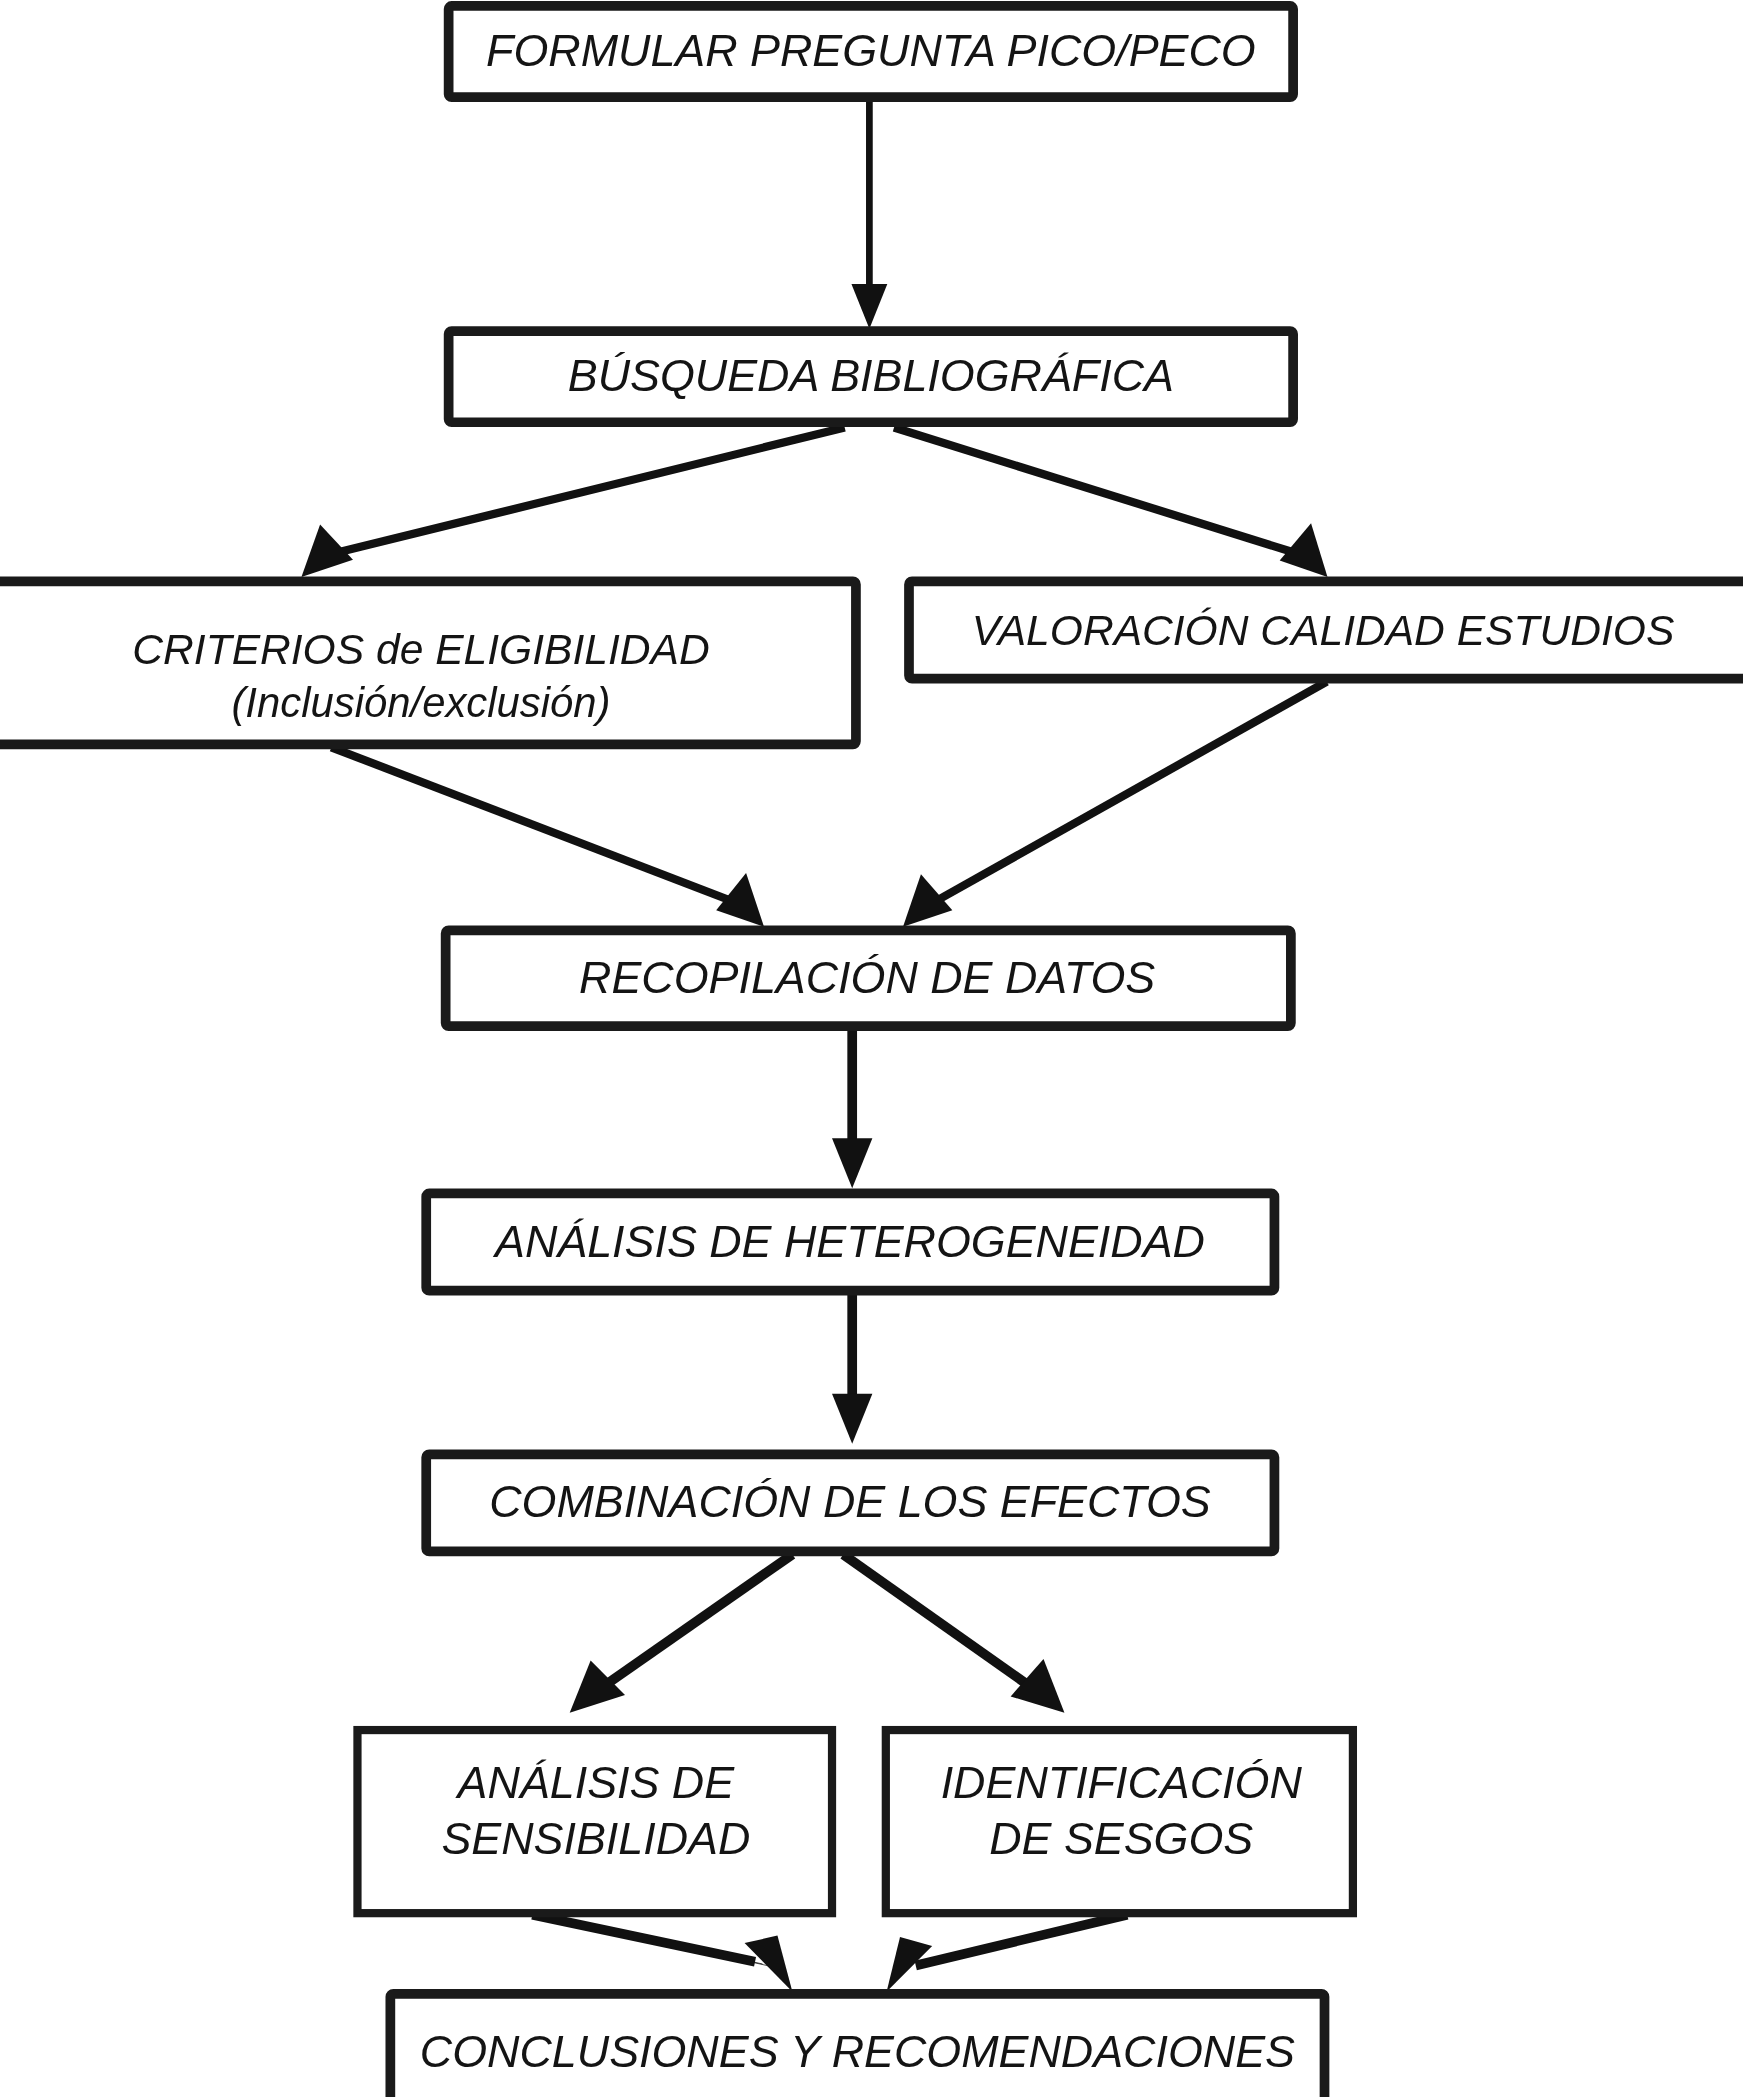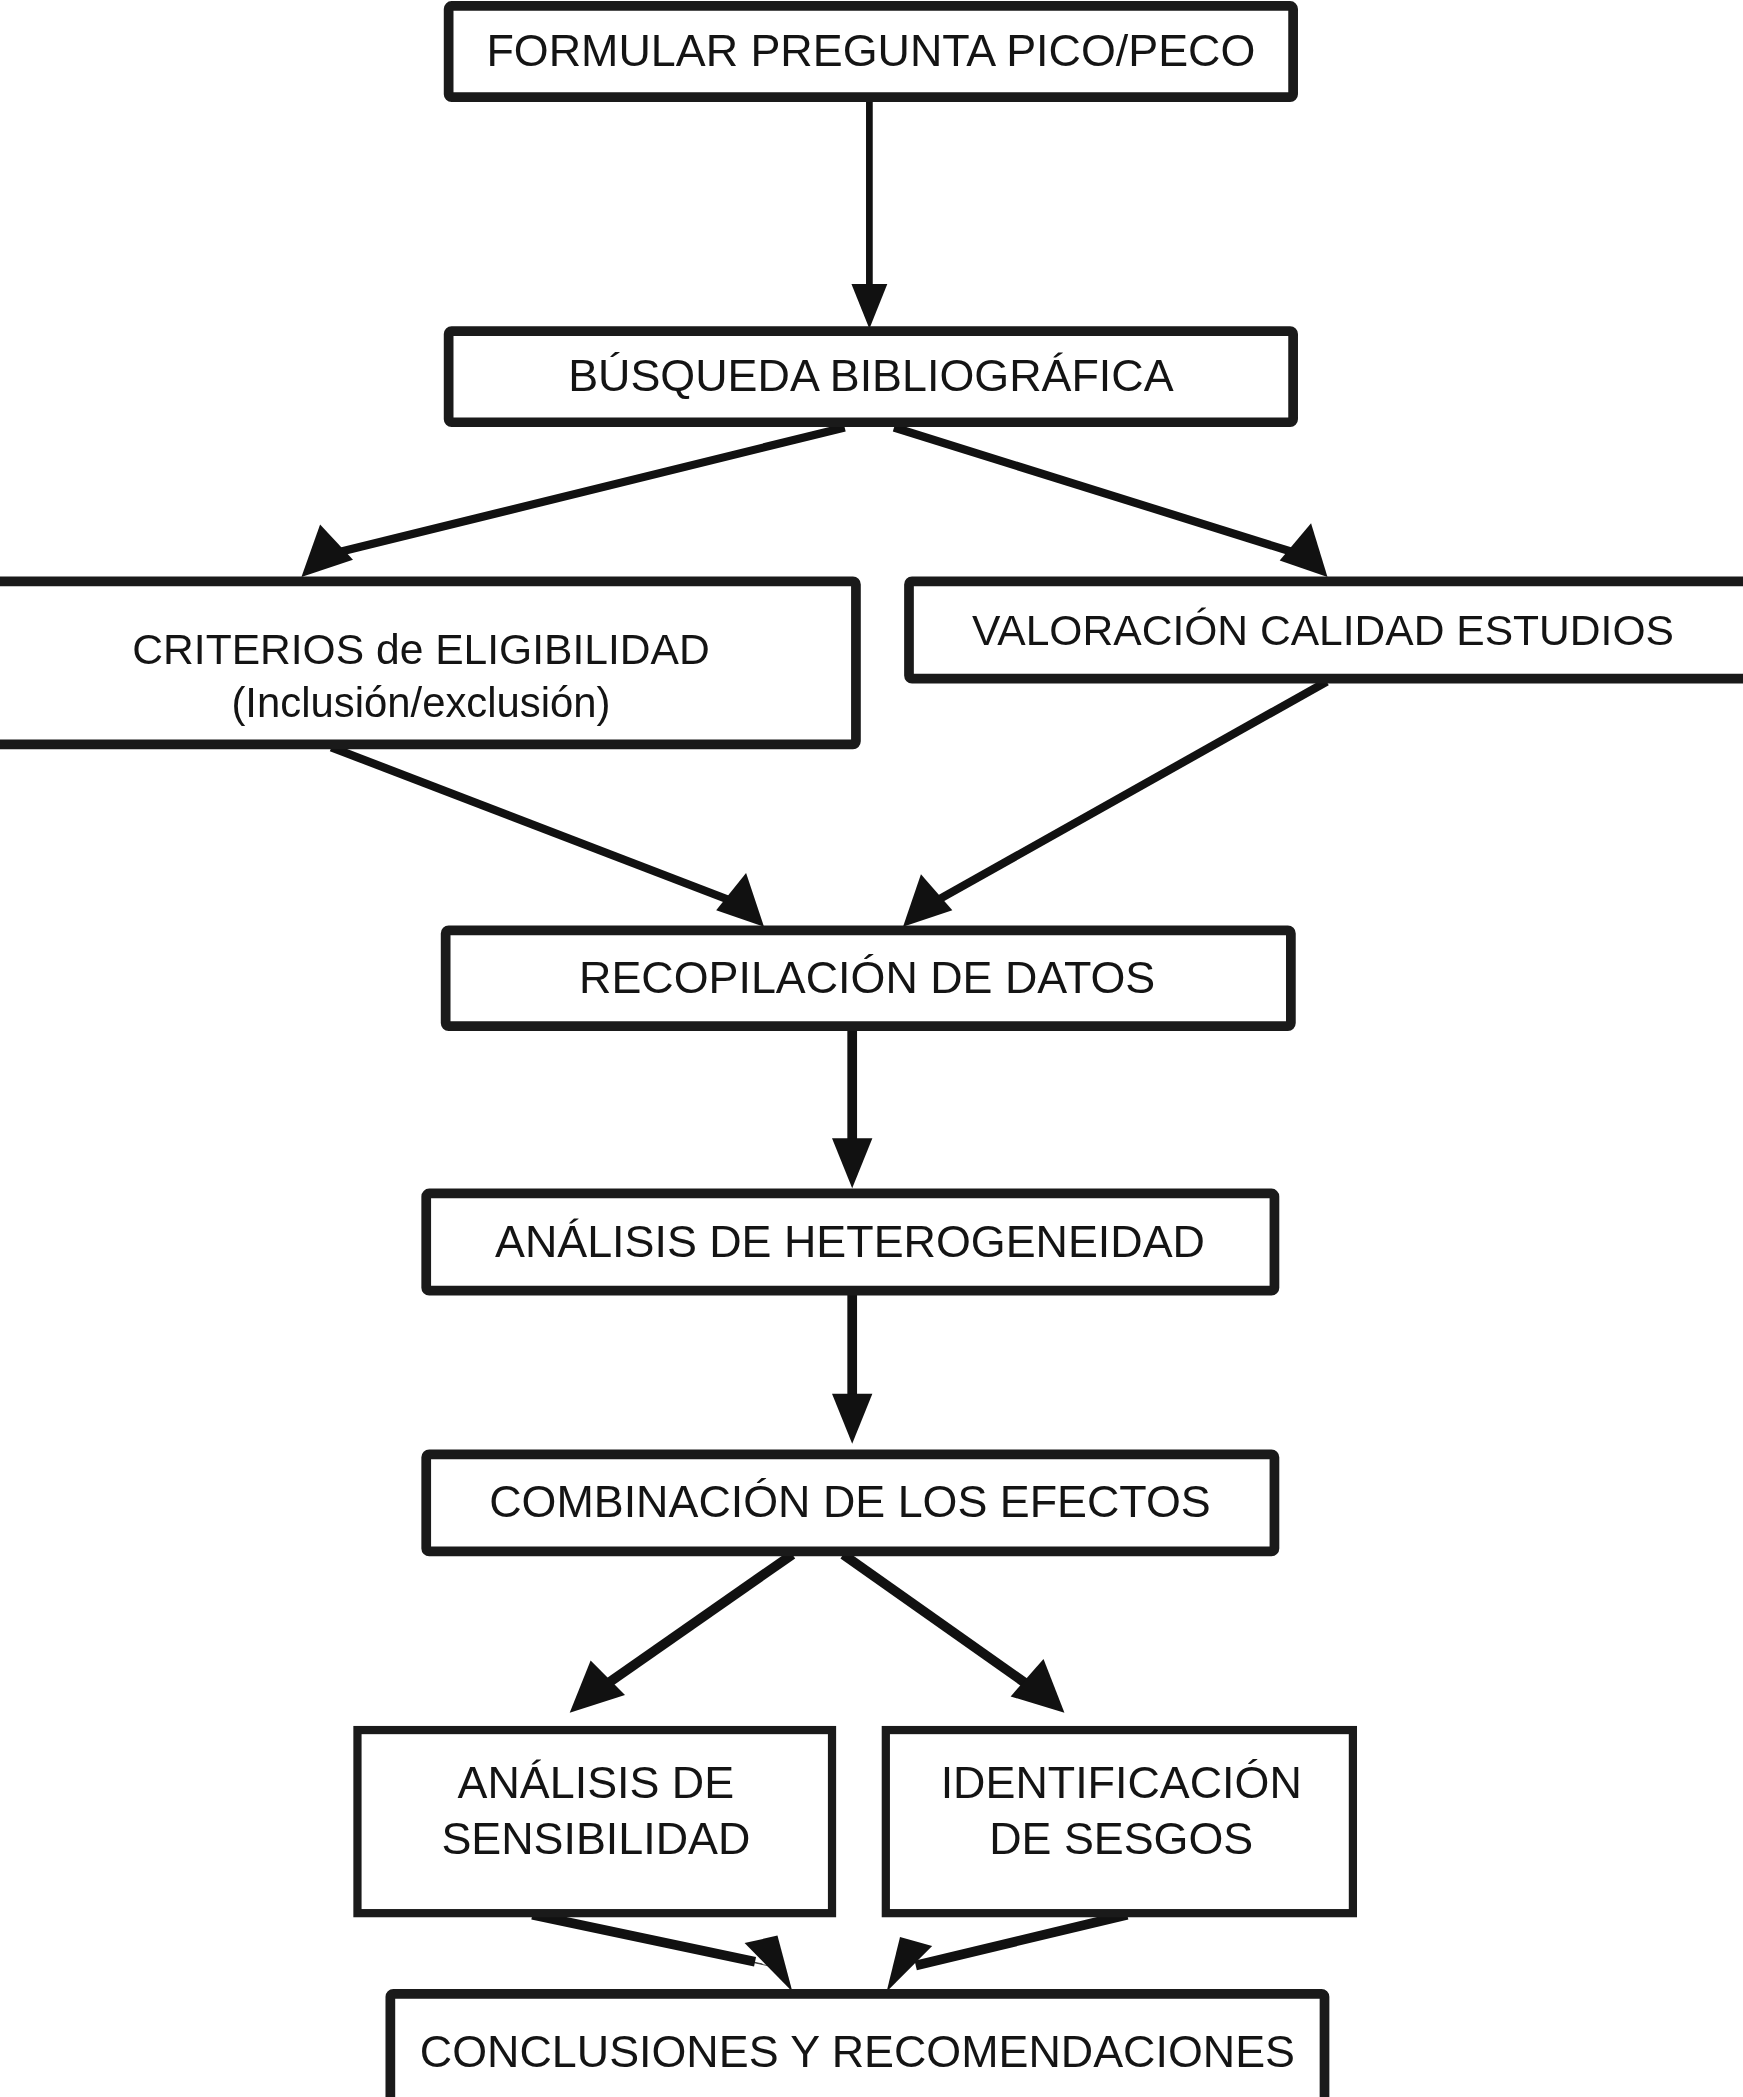--- a/index.html
+++ b/index.html
@@ -11,20 +11,21 @@
     width: 1744px;
     height: 2097px;
     overflow: hidden;
     font-family: "Liberation Sans", sans-serif;
   }
   #flowchart-root {
     position: relative;
     width: 1400px;
     height: 2097px;
     background: #ffffff;
+    font-style: italic;
   }
   svg#flow-svg {
     position: absolute;
     top: 0;
     left: 0;
     width: 1744px;
     height: 2097px;
     display: block;
   }
   .node-box {

